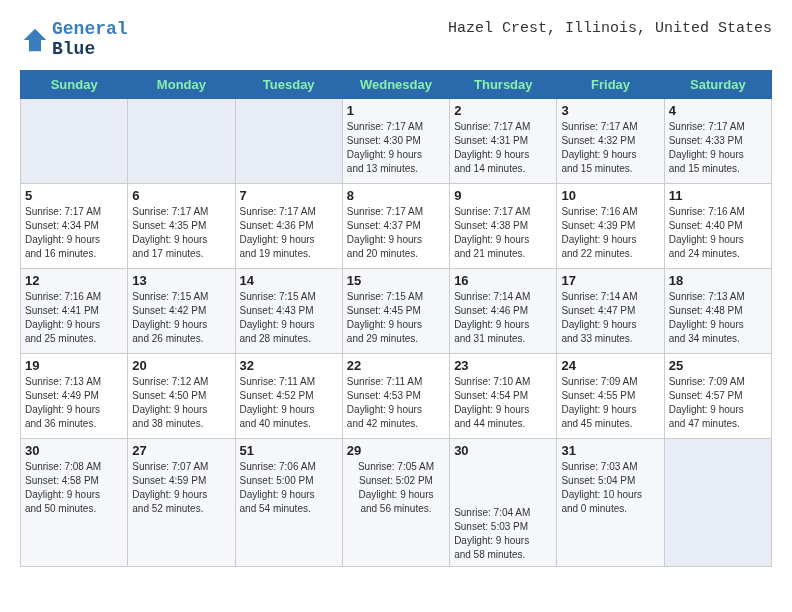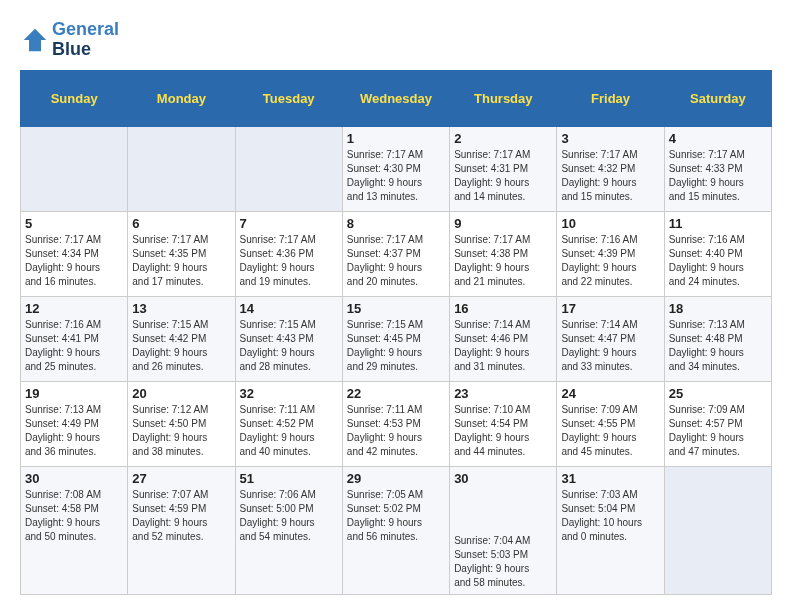--- a/index.html
+++ b/index.html
@@ -8,20 +8,21 @@
       background: #fff;
       width: 792px;
       min-height: 612px;
       padding: 20px;
     }
     .header {
       display: flex;
       justify-content: space-between;
       align-items: flex-start;
       margin-bottom: 10px;
+      font-family: Liberation Mono, monospace;
     }
     .logo {
       display: flex;
       align-items: center;
     }
     .logo-text {
       font-size: 18px;
       font-weight: bold;
       color: #1a3a5c;
       line-height: 1.1;
@@ -46,23 +47,23 @@
       font-size: 15px;
       color: #333;
     }
     table {
       width: 100%;
       border-collapse: collapse;
       table-layout: fixed;
     }
     thead th {
       background-color: #2a69ac;
-      color: #fde047;
+      color: #86efac;
       text-align: center;
-      padding: 20px 4px;
+      padding: 6px 4px;
       font-size: 13px;
       font-weight: bold;
       border: 1px solid #2a69ac;
     }
     tbody td {
       border: 1px solid #ccc;
       vertical-align: top;
       padding: 4px;
       height: 85px;
       background: #fff;
@@ -97,20 +98,21 @@
       <rect x="0" y="0" width="40" height="40" fill="none"></rect>
       <polygon points="20,5 35,20 28,20 28,35 12,35 12,20 5,20" fill="#3a7ebf"></polygon>
     </svg>
     <div>
       <div class="logo-text">
         <span>General</span><br><span style="color:#1a3a5c">Blue</span>
       </div>
     </div>
   </div>
   <div class="title-section">
+    <div class="location">Hazel Crest, Illinois, United States</div>
   </div>
 </div>
 
 <table>
   <thead>
     <tr>
     <th>Sunday</th>
         <th>Monday</th>
         <th>Tuesday</th>
         <th>Wednesday</th>
@@ -323,21 +325,21 @@
         </td>
         <td>
           <div class="day-number">51</div>
           <div class="day-info" style="white-space: pre-line;">Sunrise: 7:06 AM
 Sunset: 5:00 PM
 Daylight: 9 hours
 and 54 minutes.</div>
         </td>
         <td>
           <div class="day-number">29</div>
-          <div class="day-info" style="white-space: pre-line;">Sunrise: 7:05 AM
+          <div class="day-info" style="white-space: pre-line; text-align: center;">Sunrise: 7:05 AM
 Sunset: 5:02 PM
 Daylight: 9 hours
 and 56 minutes.</div>
         </td>
         <td>
           <div class="day-number">30</div>
           <div class="day-info" style="white-space: pre-line; margin-top: 48px;">Sunrise: 7:04 AM
 Sunset: 5:03 PM
 Daylight: 9 hours
 and 58 minutes.</div>

